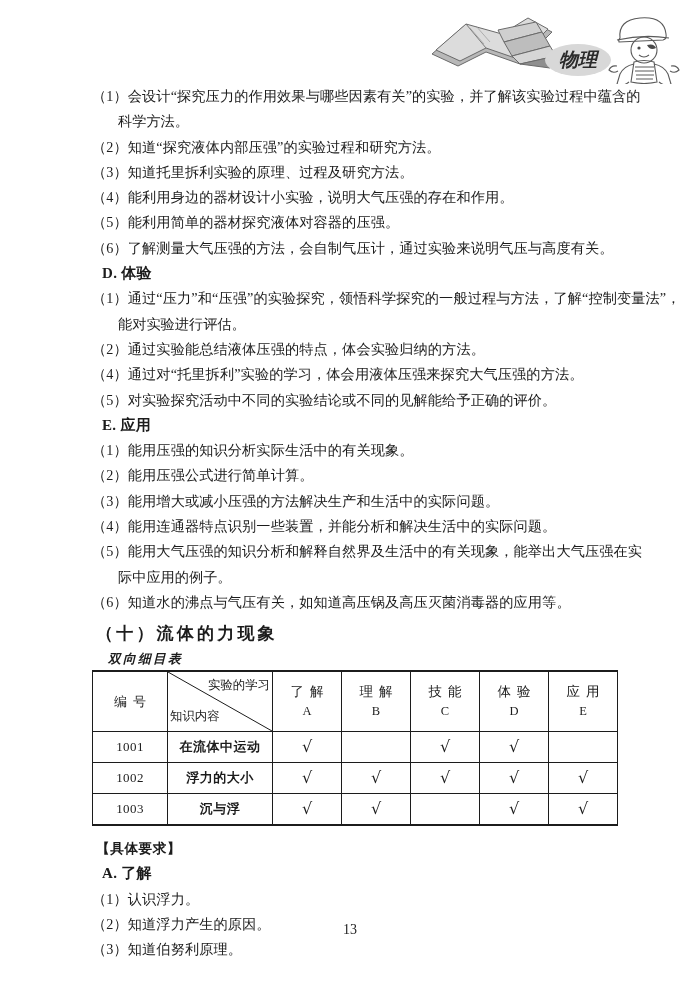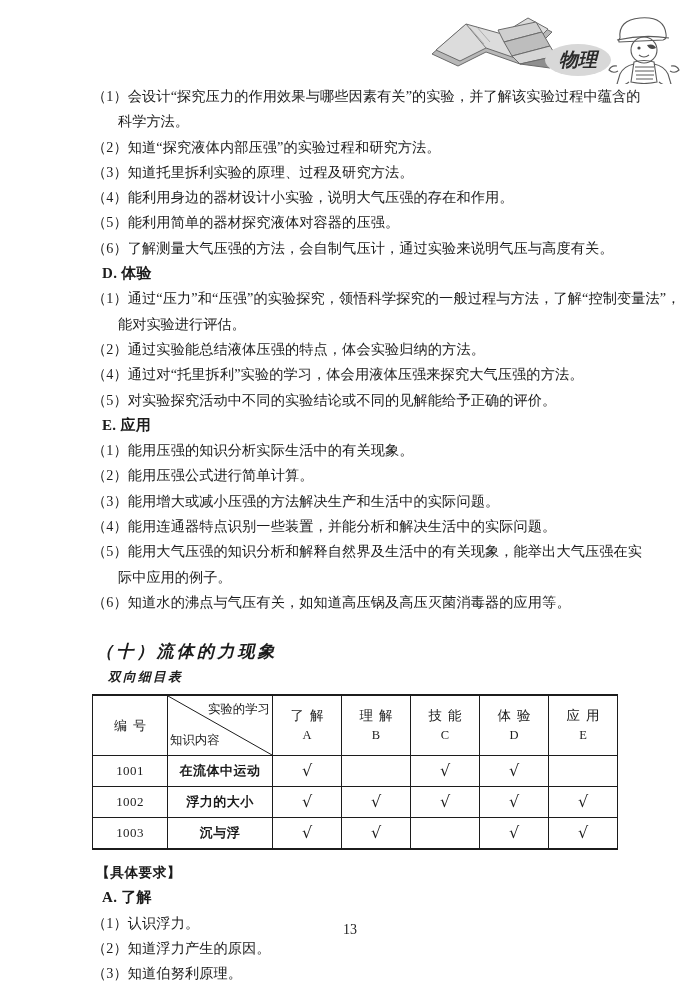--- a/index.html
+++ b/index.html
@@ -54,32 +54,31 @@
     letter-spacing: 0.3px;
   }
 
   
   .chapter-title {
     font-size: 17px;
     font-weight: bold;
     letter-spacing: 3.2px;
     line-height: 30px;
     padding-left: 4px;
-    margin-top: 21px;
+    margin-top: 3px;
     font-family: "DejaVu Serif", "Liberation Serif", serif;
-    font-style: italic;
   }
 
   .table-caption {
     font-size: 12.8px;
     font-weight: bold;
     letter-spacing: 2.2px;
     padding-left: 16px;
     margin-top: 3px;
-    margin-bottom: 8px;
+    margin-bottom: 2px;
     font-family: "DejaVu Serif", "Liberation Serif", serif;
     font-style: italic;
   }
 
   
   .matrix-wrap {
     margin-left: 0px;
     width: 518px;
   }
   table.matrix {

